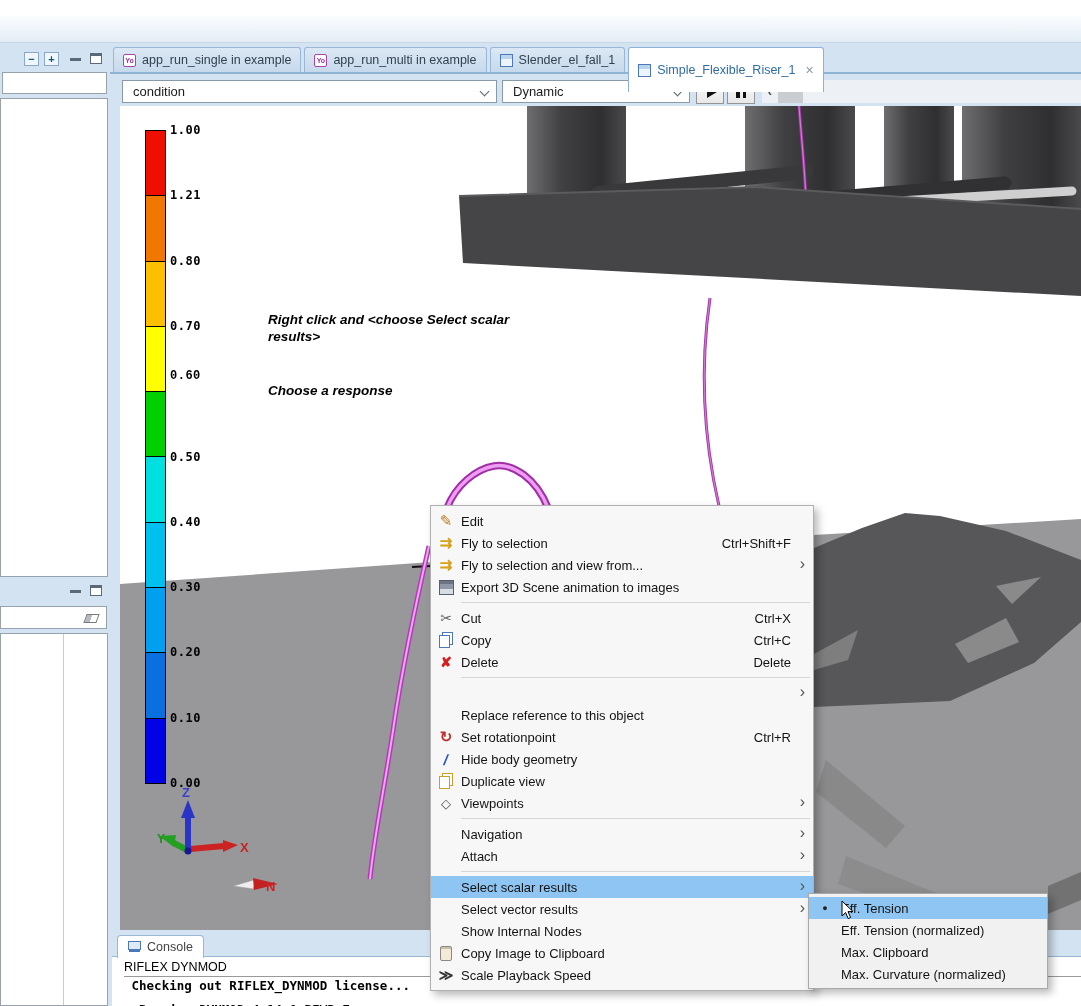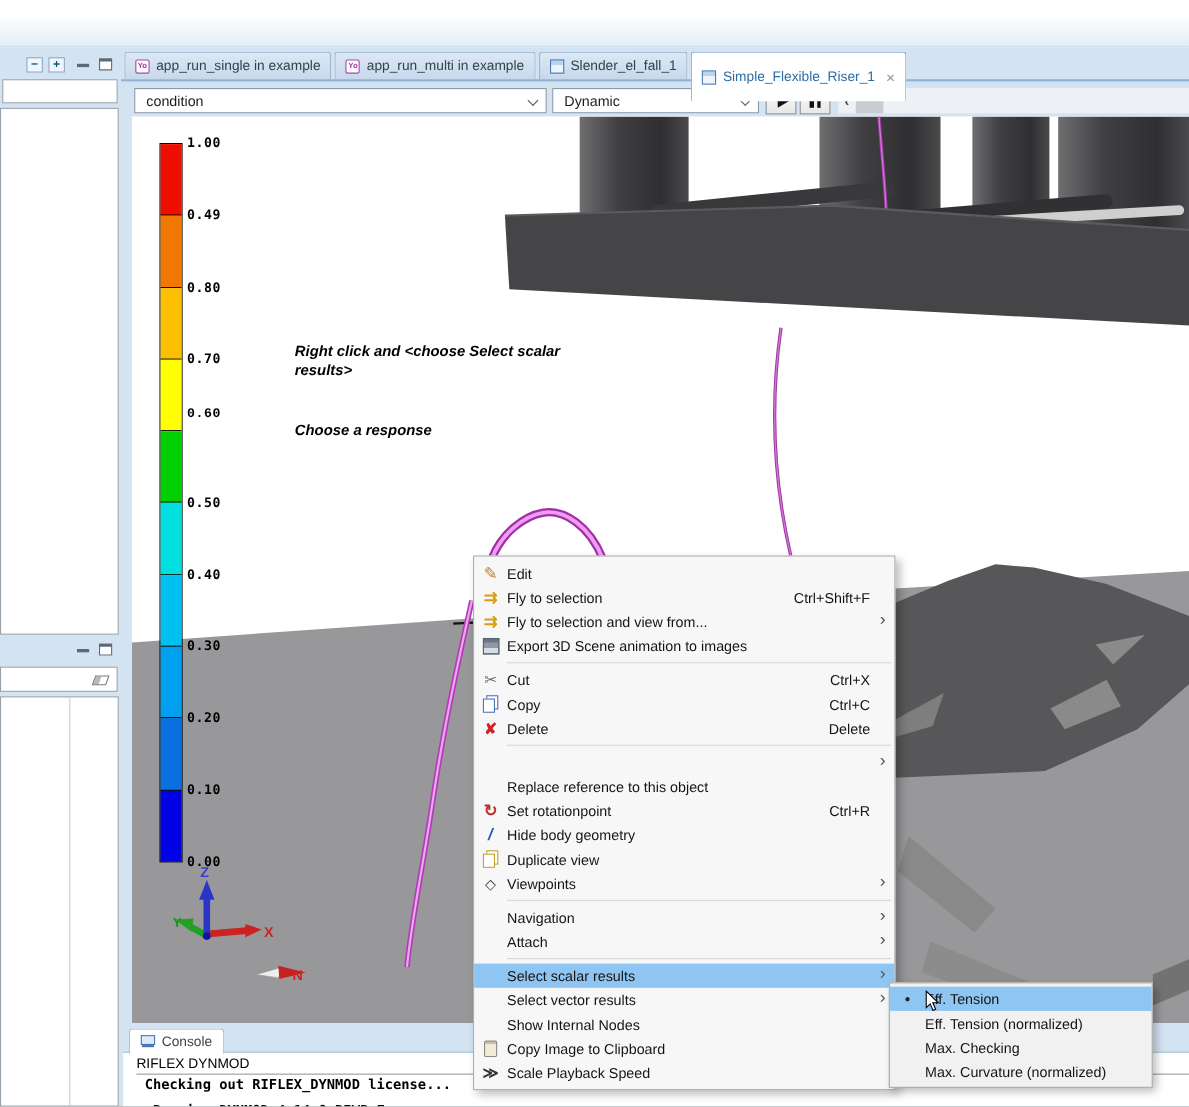--- a/index.html
+++ b/index.html
@@ -264,21 +264,21 @@
         <div class="cbar-seg" style="background: rgb(255, 255, 0);"></div>
         <div class="cbar-seg" style="background: rgb(0, 208, 0);"></div>
         <div class="cbar-seg" style="background: rgb(0, 224, 224);"></div>
         <div class="cbar-seg" style="background: rgb(0, 192, 240);"></div>
         <div class="cbar-seg" style="background: rgb(0, 160, 240);"></div>
         <div class="cbar-seg" style="background: rgb(10, 112, 224);"></div>
         <div class="cbar-seg" style="background: rgb(2, 2, 230);"></div>
       </div>
     <div id="cbar-labels">
         <div class="cbar-label" style="top: -7px;">1.00</div>
-        <div class="cbar-label" style="top: 58.3px;">0.49</div>
+        <div class="cbar-label" style="top: 58.3px;">1.21</div>
         <div class="cbar-label" style="top: 123.6px;">0.80</div>
         <div class="cbar-label" style="top: 188.9px;">0.70</div>
         <div class="cbar-label" style="top: 239px; font-family: Liberation Mono, monospace;">0.60</div>
         <div class="cbar-label" style="top: 319.5px;">0.50</div>
         <div class="cbar-label" style="top: 384.8px;">0.40</div>
         <div class="cbar-label" style="top: 450.1px;">0.30</div>
         <div class="cbar-label" style="top: 515.4px;">0.20</div>
         <div class="cbar-label" style="top: 580.7px;">0.10</div>
         <div class="cbar-label" style="top: 646px;">0.00</div>
       </div>
@@ -399,21 +399,21 @@
       <div class="srow hl">
         <span class="sradio">●</span>
         <span class="slabel">Eff. Tension</span>
       </div>
       <div class="srow">
         <span class="sradio"></span>
         <span class="slabel">Eff. Tension (normalized)</span>
       </div>
       <div class="srow">
         <span class="sradio"></span>
-        <span class="slabel">Max. Checking</span>
+        <span class="slabel">Max. Clipboard</span>
       </div>
       <div class="srow">
         <span class="sradio"></span>
         <span class="slabel">Max. Curvature (normalized)</span>
       </div>
     </div>
 
   <svg class="abs" id="cursor" width="14" height="21">
     <path d="M1,1 L1,16 L4.6,12.6 L7.2,18.6 L9.6,17.5 L7,11.6 L12,11.6 Z" fill="#fff" stroke="#000" stroke-width="1"></path>
   </svg>

